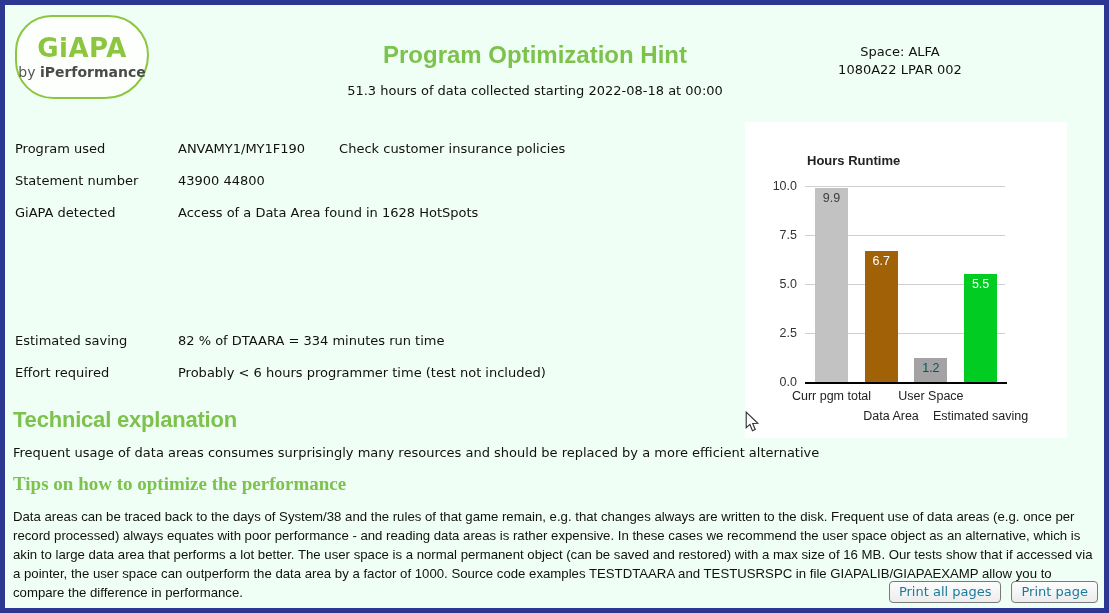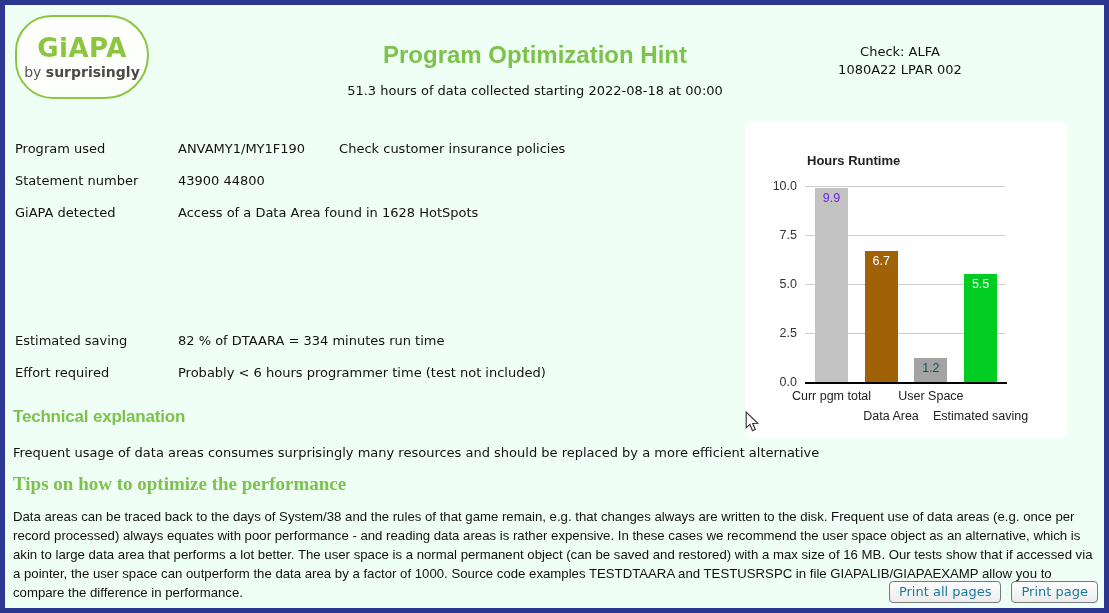--- a/index.html
+++ b/index.html
@@ -65,21 +65,21 @@
     position:absolute;top:3px;left:0;width:100%;text-align:center;
     font-size:12.5px;font-family:"Liberation Sans",sans-serif;
   }
   .cat-label{
     position:absolute;transform:translateX(-50%);white-space:nowrap;
     font-size:12.5px;color:#222;font-family:"Liberation Sans",sans-serif;
   }
   
   .sec-heading-1{
     position:absolute;left:8px;top:402px;
-    font-size:17px;font-weight:bold;color:#7cc24c;
+    font-size:22px;font-weight:bold;color:#7cc24c;
     font-family:"Liberation Sans",sans-serif;letter-spacing:-0.2px;
   }
   .sec-body-1{
     position:absolute;left:8px;top:440px;width:1080px;
     font-size:13px;color:#111;
   }
   .sec-heading-2{
     position:absolute;left:8px;top:468px;
     font-size:19px;font-weight:bold;color:#7cc24c;
     font-family:"Liberation Serif","DejaVu Serif",serif;
@@ -100,28 +100,28 @@
   }
   .cursor{position:absolute;left:738px;top:406px;width:18px;height:22px;}
 </style>
 </head>
 <body>
 
 <div class="page">
 
   <div class="logo">
     <div class="logo-name">GiAPA</div>
-    <div class="logo-tagline"><span>by </span><b>surprisingly</b></div>
+    <div class="logo-tagline"><span>by </span><b>iPerformance</b></div>
   </div>
 
   <div class="title">Program Optimization Hint</div>
   <div class="subtitle">51.3 hours of data collected starting 2022-08-18 at 00:00</div>
 
   <div class="sysinfo">
-    <div>Check: ALFA</div>
+    <div>Space: ALFA</div>
     <div>1080A22 LPAR 002</div>
   </div>
 
   <div class="frow" style="top:136px">
     <span class="lab">Program used</span><span class="val">ANVAMY1/MY1F190</span><span class="extra">Check customer insurance policies</span>
   </div>
   <div class="frow" style="top:168px">
     <span class="lab">Statement number</span><span class="val">43900 44800</span>
   </div>
   <div class="frow" style="top:200px">
@@ -141,21 +141,21 @@
         <div class="gridline" style="top: 64px;"></div>
         <div class="tick-label" style="top: 113px;">7.5</div>
         <div class="gridline" style="top: 113px;"></div>
         <div class="tick-label" style="top: 162px;">5.0</div>
         <div class="gridline" style="top: 162px;"></div>
         <div class="tick-label" style="top: 211px;">2.5</div>
         <div class="gridline" style="top: 211px;"></div>
         <div class="tick-label" style="top: 260px;">0.0</div>
         <div class="xaxis" style="top: 260px;"></div>
         <div class="bar" style="left: 70px; top: 65.96px; height: 194.04px; background: rgb(194, 194, 194);">
-          <div class="bar-value" style="color: #6d28d9;">9.9</div>
+          <div class="bar-value" style="color: #404040;">9.9</div>
         </div>
         <div class="cat-label" style="left: 86.5px; top: 267px;">Curr pgm total</div>
         <div class="bar" style="left: 119.7px; top: 128.68px; height: 131.32px; background: #a16207;">
           <div class="bar-value" style="color: rgb(255, 255, 255);">6.7</div>
         </div>
         <div class="cat-label" style="left: 146px; top: 287px;">Data Area</div>
         <div class="bar" style="left: 169.4px; top: 236.48px; height: 23.52px; background: #a3a3a3;">
           <div class="bar-value" style="color: rgb(0, 88, 94);">1.2</div>
         </div>
         <div class="cat-label" style="left: 185.9px; top: 267px;">User Space</div>

